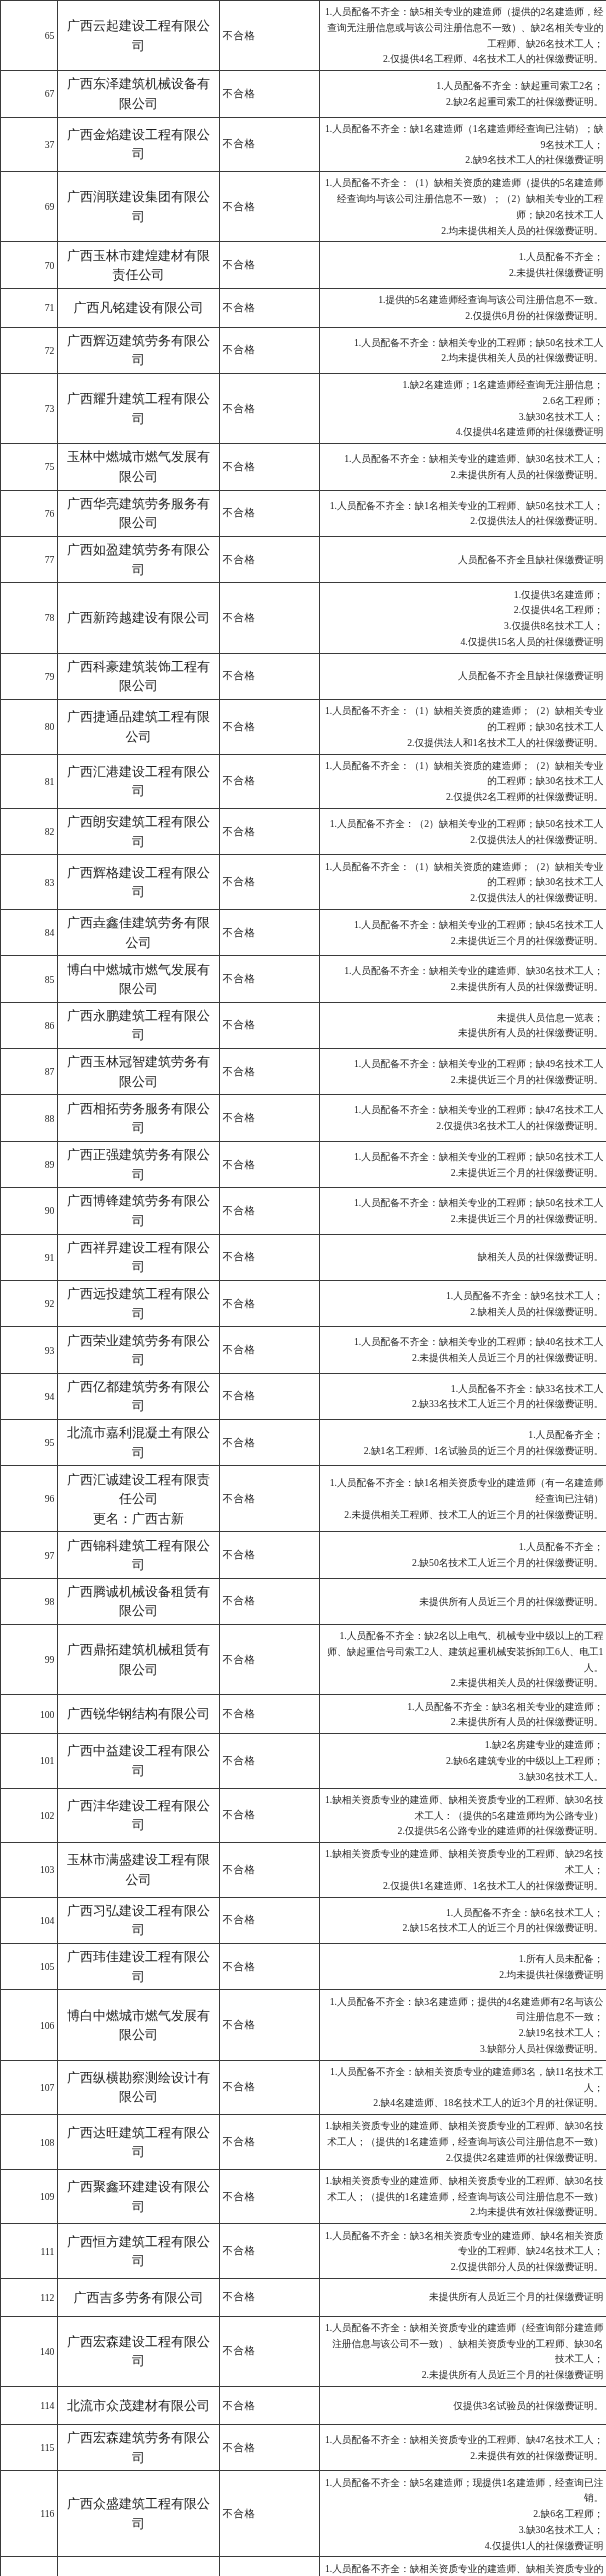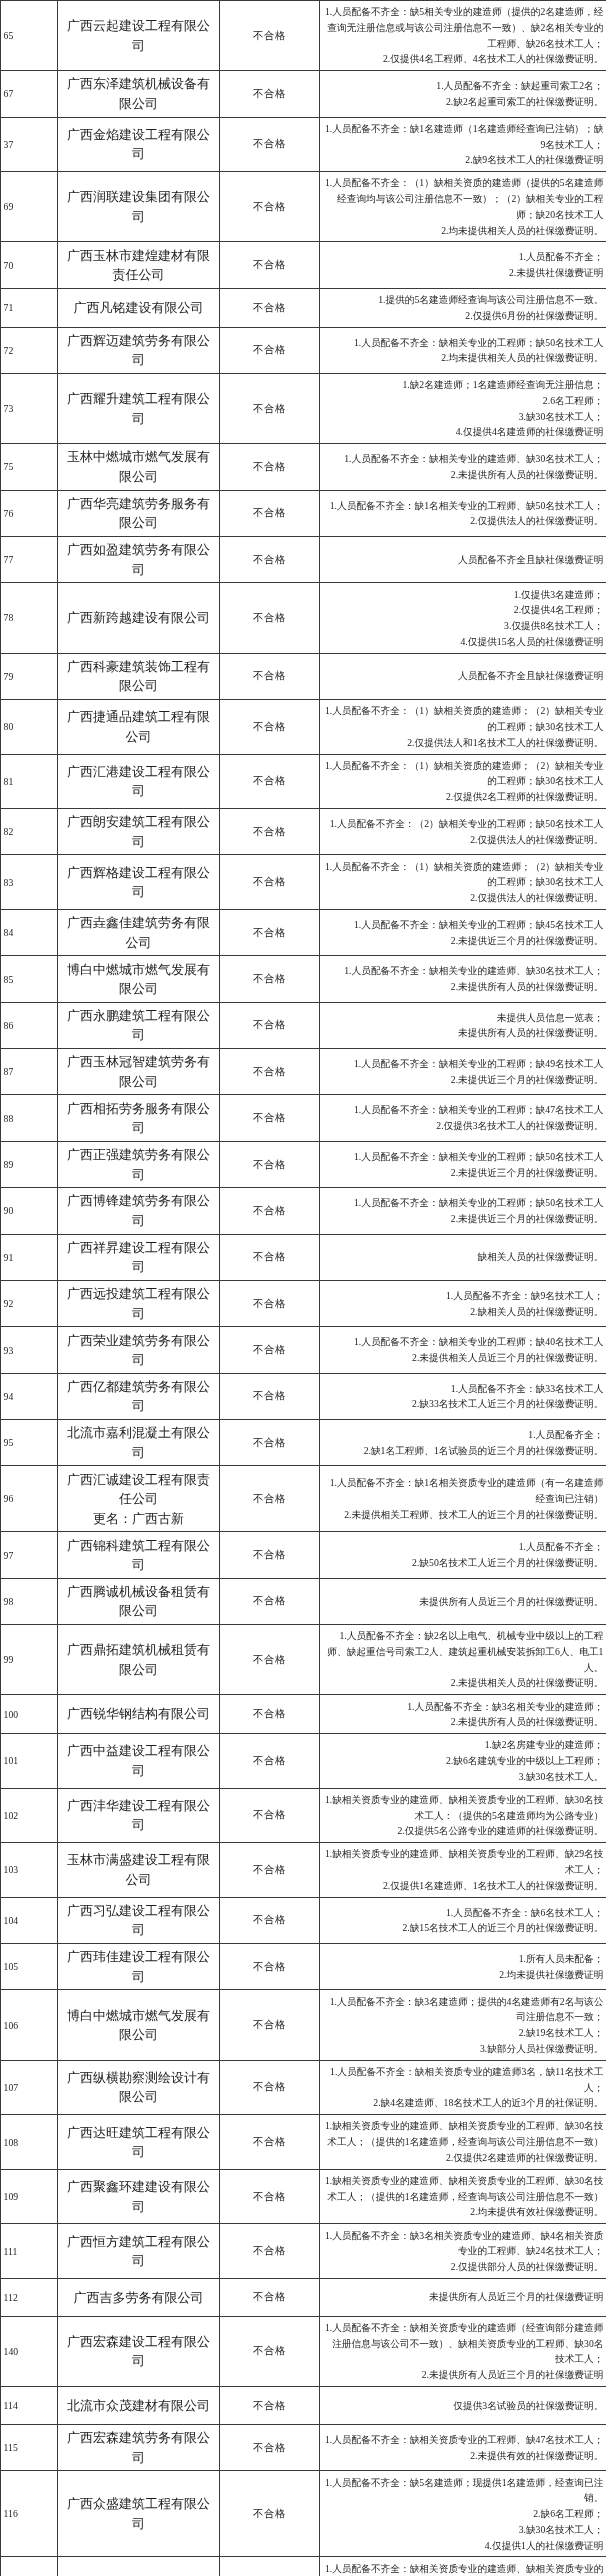--- a/index.html
+++ b/index.html
@@ -24,34 +24,33 @@
   table.results col.c-reason { width: 287px; }
   table.results td {
     border: 0.6px solid #3a3a3a;
     vertical-align: middle;
     padding: 3.2px 2.6px;
     box-sizing: border-box;
     overflow: hidden;
   }
   table.results tr { height: 38px; }
   td.cell-no {
-    text-align: left;
+    text-align: right;
     font-size: 9.7px;
     font-family: "Liberation Serif", "DejaVu Serif", serif;
   }
   td.cell-name {
     text-align: center;
     font-size: 13px;
     line-height: 1.5;
     white-space: pre-line;
     padding: 3.2px 5.2px;
     margin-top: 42px;
   }
   td.cell-status {
-    text-align: center;
     font-size: 10.4px;
     letter-spacing: 0.6px;
   }
   td.cell-reason {
     text-align: right;
     font-size: 9.7px;
     line-height: 1.62;
     white-space: pre-line;
     padding: 2.6px 3.9px 2.6px 4.5px;
   }

